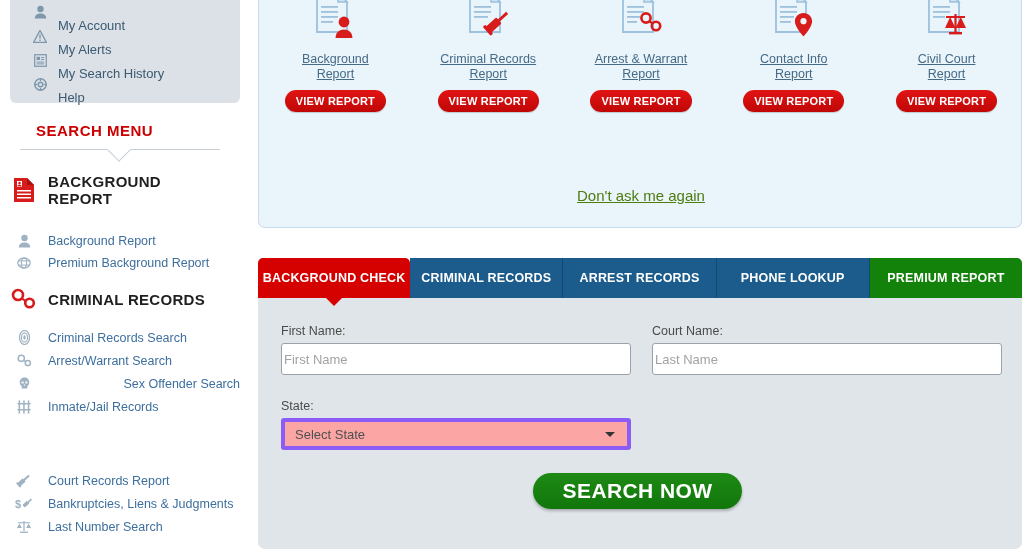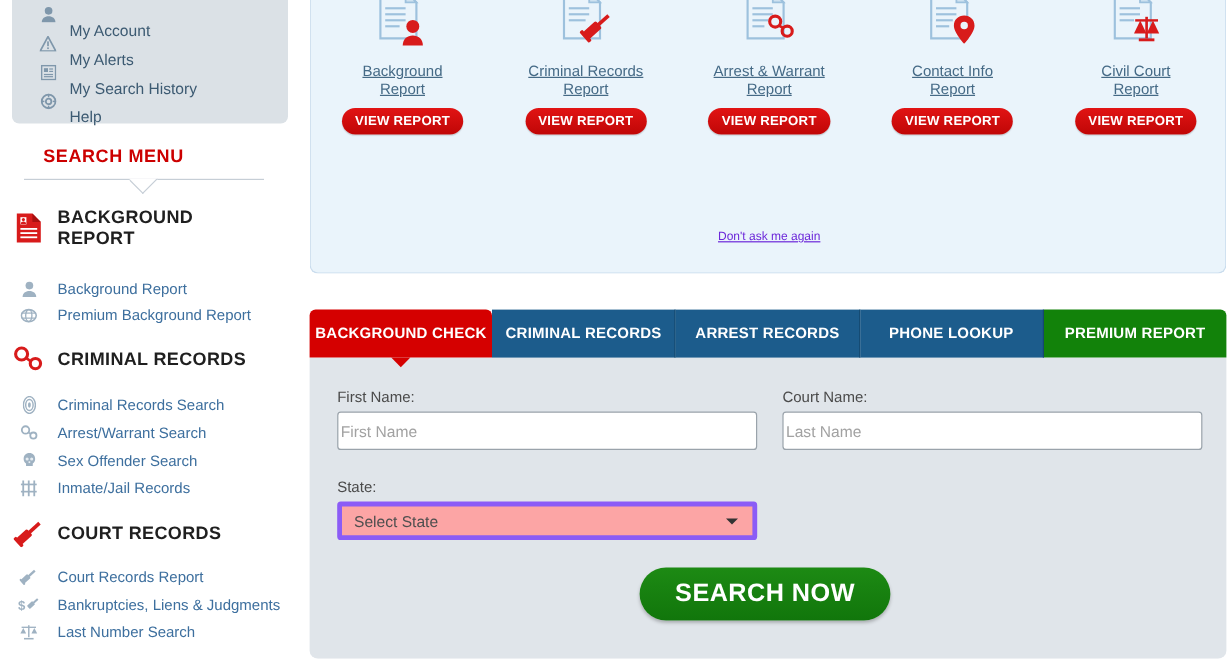--- a/index.html
+++ b/index.html
@@ -123,21 +123,21 @@
     color:#fff; font-size:11px; font-weight:bold;
     padding:5px 11px 5px 11px; border-radius:11px;
     letter-spacing:.2px;
     box-shadow: 0 1px 1px rgba(0,0,0,.18);
     cursor:pointer; white-space:nowrap;
   }
   .dont-ask {
     position:absolute; left:0; top:229px; width:764px; text-align:center;
   }
   .dont-ask a {
-    font-size:10px; color:#6d28d9; text-decoration:underline; cursor:pointer;
+    font-size:15px; color:#4d7c0f; text-decoration:underline; cursor:pointer;
   }
 
   
   .tabs {
     position:absolute; left:0; top:258px; width:764px; height:40px;
     display:flex; z-index:3;
   }
   .tab {
     flex:1; display:flex; align-items:center; justify-content:center;
     font-size:12.5px; font-weight:bold; color:#ffffff;
@@ -192,21 +192,21 @@
     position:absolute; right:12px; top:50%; margin-top:-2px;
     width:0;height:0;border-left:5px solid transparent;border-right:5px solid transparent;
     border-top:5px solid #333;
   }
   
   .search-wrap {
     position:absolute; left:0; top:175px; width:764px;
     display:flex; justify-content:center;
   }
   .search-now2 {
-    width:209px; height:44px;
+    width:209px; height:36px;
     background: linear-gradient(#1d8a14, #11760b);
     border-radius:22px;
     display:flex; align-items:center; justify-content:center;
     color:#fff; font-size:21px; font-weight:bold; letter-spacing:.4px;
     box-shadow: 0 2px 3px rgba(0,0,0,.25);
     cursor:pointer; margin-left:-5px;
   }
   svg { display:block; }
 </style>
 </head>
@@ -331,21 +331,21 @@
     <div class="sub-item" style="top:350px;">
       <span class="sico">
         <svg width="15" height="13" viewBox="0 0 15 13">
             <circle cx="4.3" cy="4.3" r="3.1" fill="none" stroke="#9fb2c2" stroke-width="1.5"></circle>
             <circle cx="10.8" cy="9" r="2.6" fill="none" stroke="#9fb2c2" stroke-width="1.5"></circle>
             <path d="M6.4 6.2 L8.9 7.8" stroke="#9fb2c2" stroke-width="1.3"></path>
           </svg>
       </span>
       <span class="slbl">Arrest/Warrant Search</span>
     </div>
-    <div class="sub-item" style="top:373px;">
+    <div class="sub-item" style="top:373px;justify-content:space-between;">
       <span class="sico">
         <svg width="11" height="14" viewBox="0 0 11 14">
             <path d="M5.5 0.6c3 0 4.8 2.1 4.8 5 0 1.9-.9 3-2 3.6v2.2H2.7V9.2C1.6 8.6.7 7.5.7 5.6c0-2.9 1.8-5 4.8-5z" fill="#9fb2c2"></path>
             <circle cx="3.6" cy="5.5" r="1.3" fill="#e6ecf1"></circle>
             <circle cx="7.4" cy="5.5" r="1.3" fill="#e6ecf1"></circle>
             <rect x="4.8" y="7.4" width="1.4" height="1.5" fill="#e6ecf1"></rect>
           </svg>
       </span>
       <span class="slbl">Sex Offender Search</span>
     </div>
@@ -356,32 +356,20 @@
             <rect x="6.2" y="0.4" width="1.5" height="13.2" fill="#9fb2c2"></rect>
             <rect x="10.8" y="0.4" width="1.5" height="13.2" fill="#9fb2c2"></rect>
             <rect x="0.4" y="3" width="13.2" height="1.4" fill="#9fb2c2"></rect>
             <rect x="0.4" y="9" width="13.2" height="1.4" fill="#9fb2c2"></rect>
           </svg>
       </span>
       <span class="slbl">Inmate/Jail Records</span>
     </div>
 
     <div class="bump" style="top:420px;"></div>
-    <div class="sec-head" style="top:432px;">
-      <span class="sec-ico" style="position:relative;z-index:1;">
-        <svg width="28" height="24" viewBox="0 0 28 24">
-            <g transform="rotate(-42 14 12)">
-              <rect x="3" y="8.5" width="12" height="7" rx="1.2" fill="#d81b1b"></rect>
-              <rect x="14" y="10.5" width="12" height="3" fill="#d81b1b"></rect>
-              <rect x="1" y="7" width="3" height="10" rx="1" fill="#d81b1b"></rect>
-            </g>
-          </svg>
-      </span>
-      <span class="sec-txt" style="position:relative;z-index:1;">COURT RECORDS</span>
-    </div>
     <div class="sub-item" style="top:470px;">
       <span class="sico">
         <svg width="16" height="15" viewBox="0 0 16 15">
             <g transform="rotate(-42 8 7.5)">
               <rect x="1.5" y="5" width="7" height="4.4" rx=".8" fill="#9fb2c2"></rect>
               <rect x="8" y="6.2" width="7" height="2" fill="#9fb2c2"></rect>
               <rect x="0.2" y="4.2" width="1.8" height="6" rx=".7" fill="#9fb2c2"></rect>
             </g>
           </svg>
       </span>

